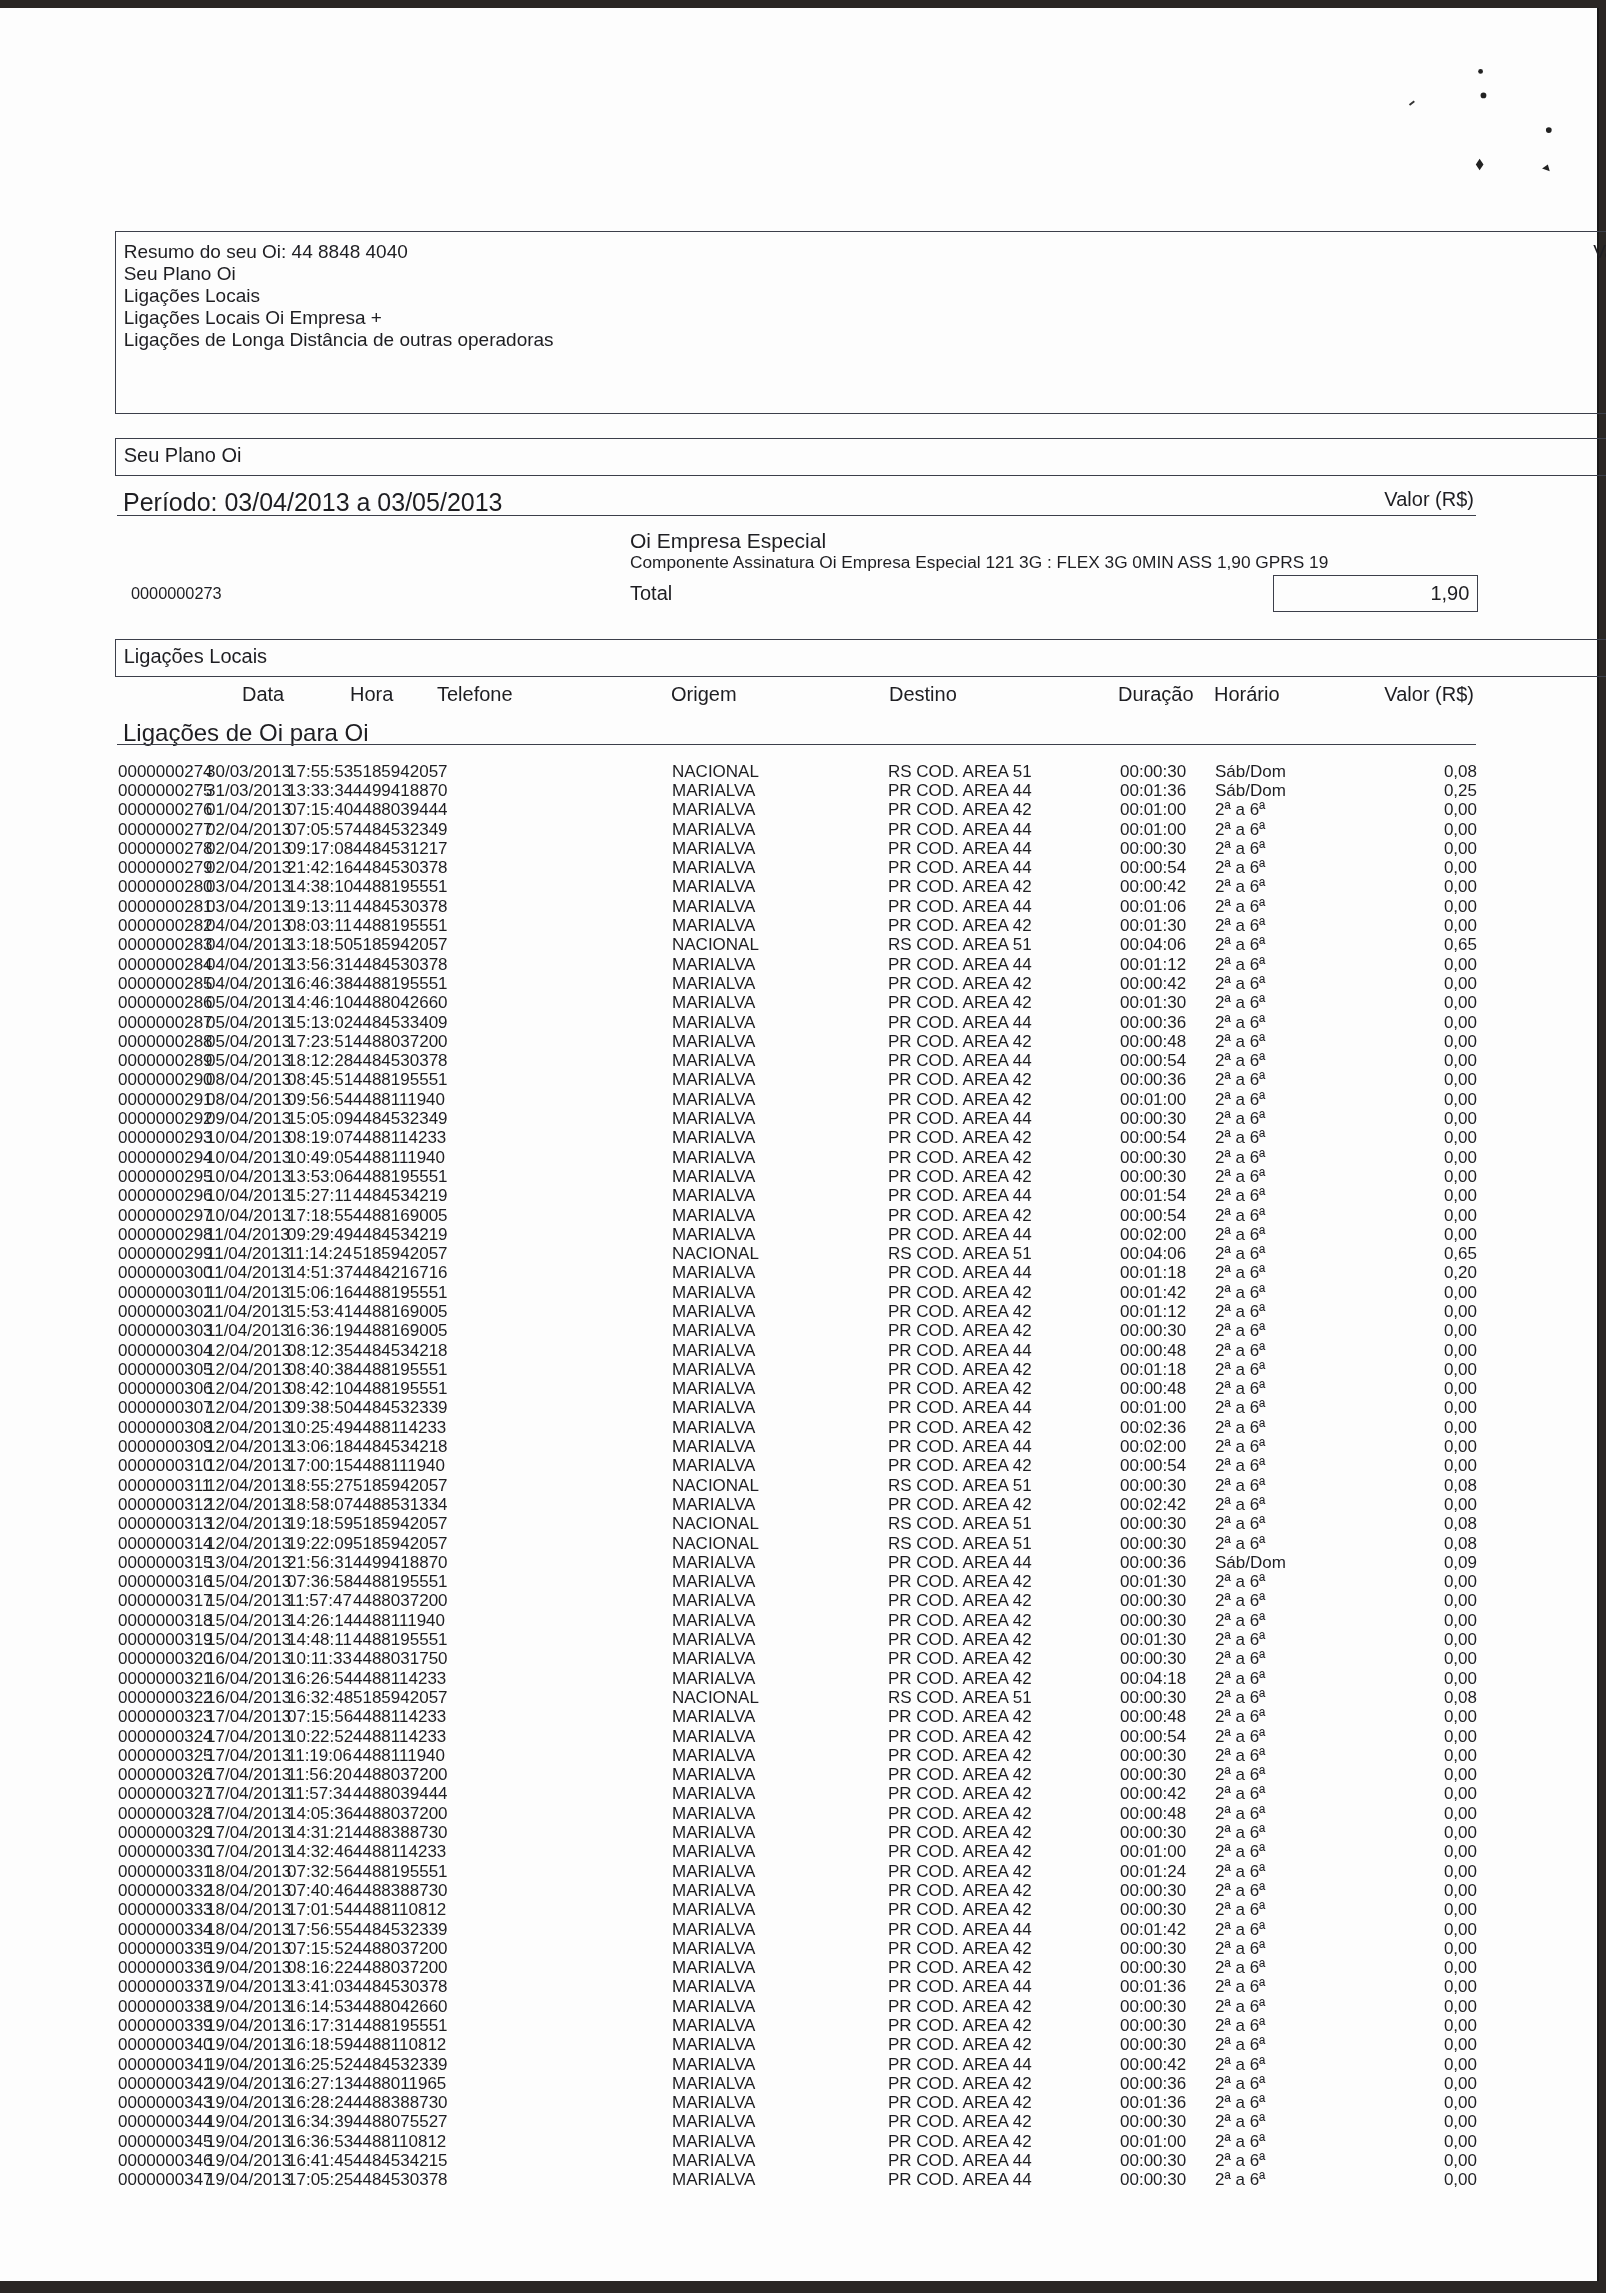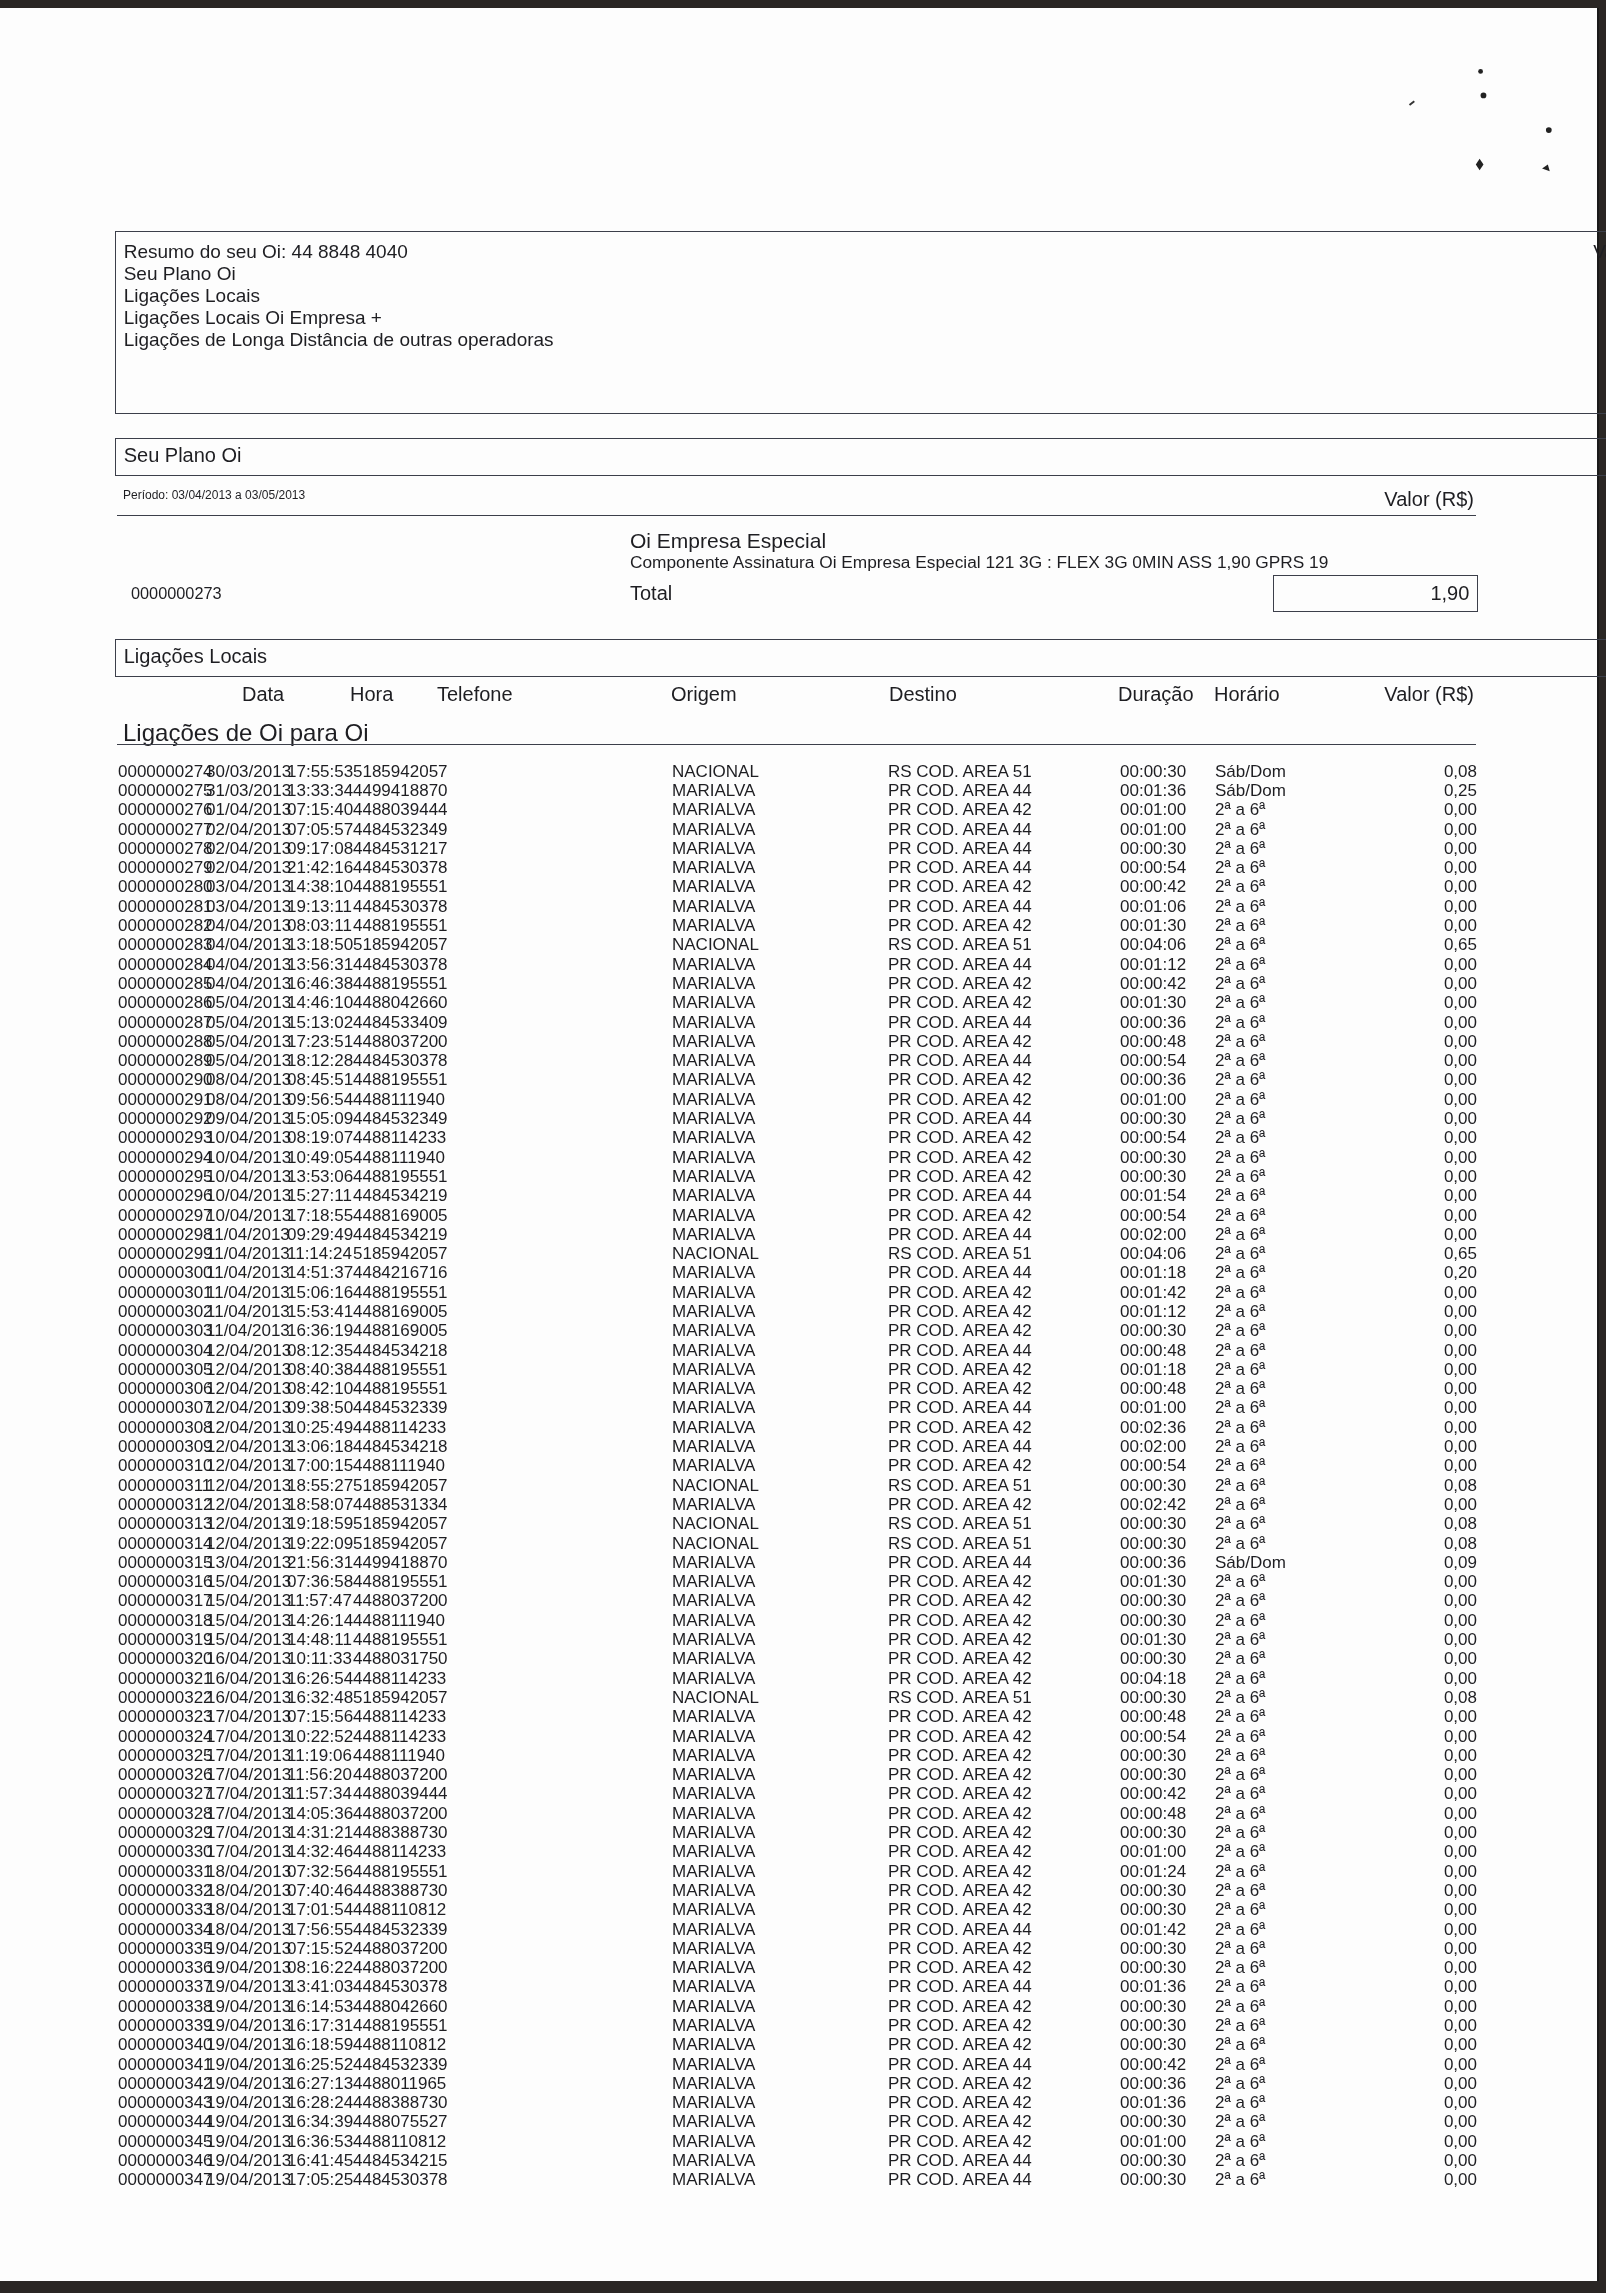--- a/index.html
+++ b/index.html
@@ -72,21 +72,21 @@
       <span>Ligações Locais Oi Empresa +</span>
       <span>0,00</span>
     </div>
     <div class="row">
       <span>Ligações de Longa Distância de outras operadoras</span>
       <span>2,94</span>
     </div>
   </div>
 
   <div class="box plano-box sec-title">Seu Plano Oi</div>
-  <span class="abs" style="left:123px; top:480px; font-size:12px;">Período: 03/04/2013 a 03/05/2013</span>
+  <span class="abs" style="left:123px; top:480px; font-size:25px;">Período: 03/04/2013 a 03/05/2013</span>
   <span class="abs" style="right:123px; top:480px; font-size:20px;">Valor (R$)</span>
   <div class="hr" style="top:507px;"></div>
   <span class="abs" style="left:630px; top:521px; font-size:21px;">Oi Empresa Especial</span>
   <span class="abs" style="left:630px; top:544px; font-size:17.3px;">Componente Assinatura Oi Empresa Especial 121 3G : FLEX 3G 0MIN ASS 1,90 GPRS 19</span>
   <span class="abs" style="left:131px; top:576px; font-size:16.3px;">0000000273</span>
   <span class="abs" style="left:630px; top:574px; font-size:20px;">Total</span>
   <div class="total-box">1,90</div>
 
   <div class="box locais-box sec-title">Ligações Locais</div>
   <div class="thead">

